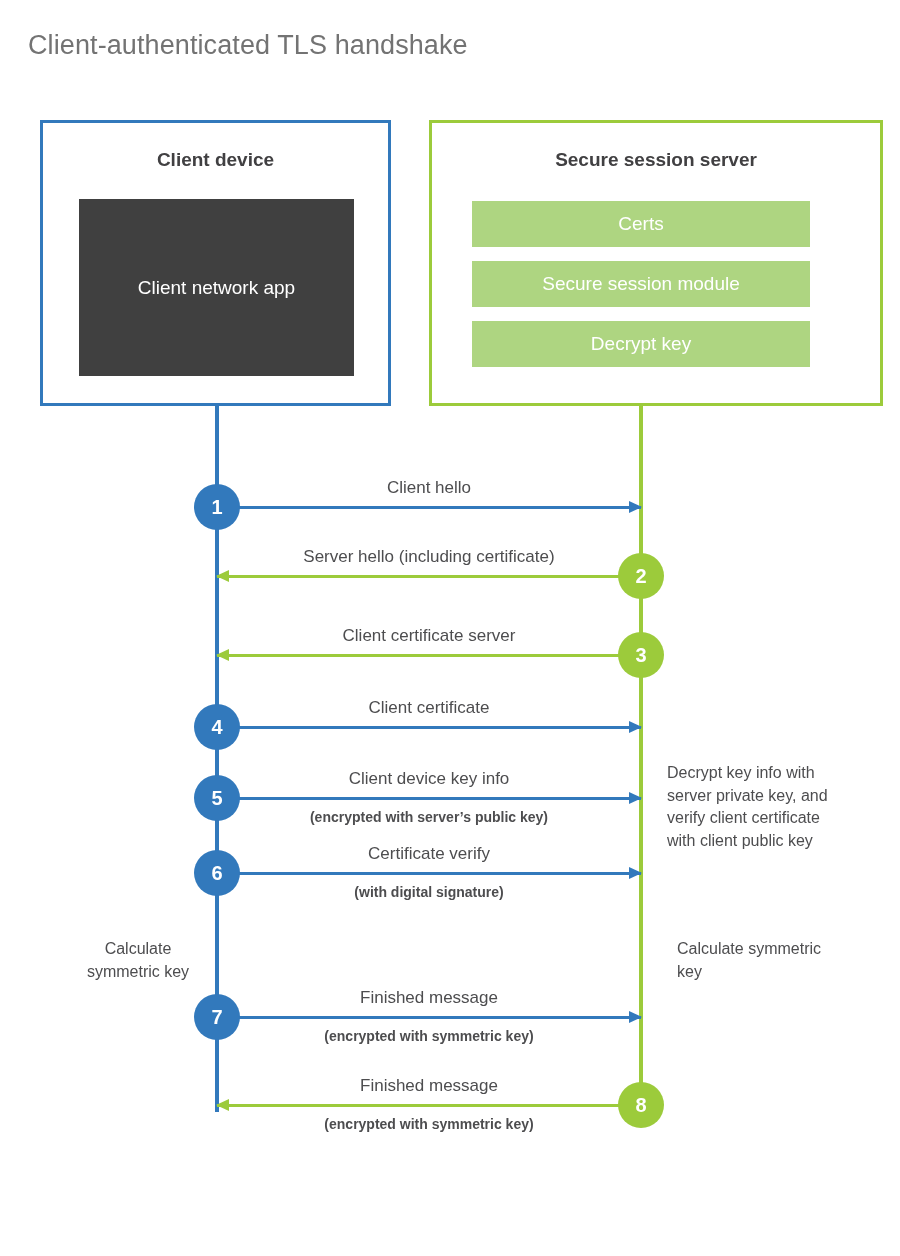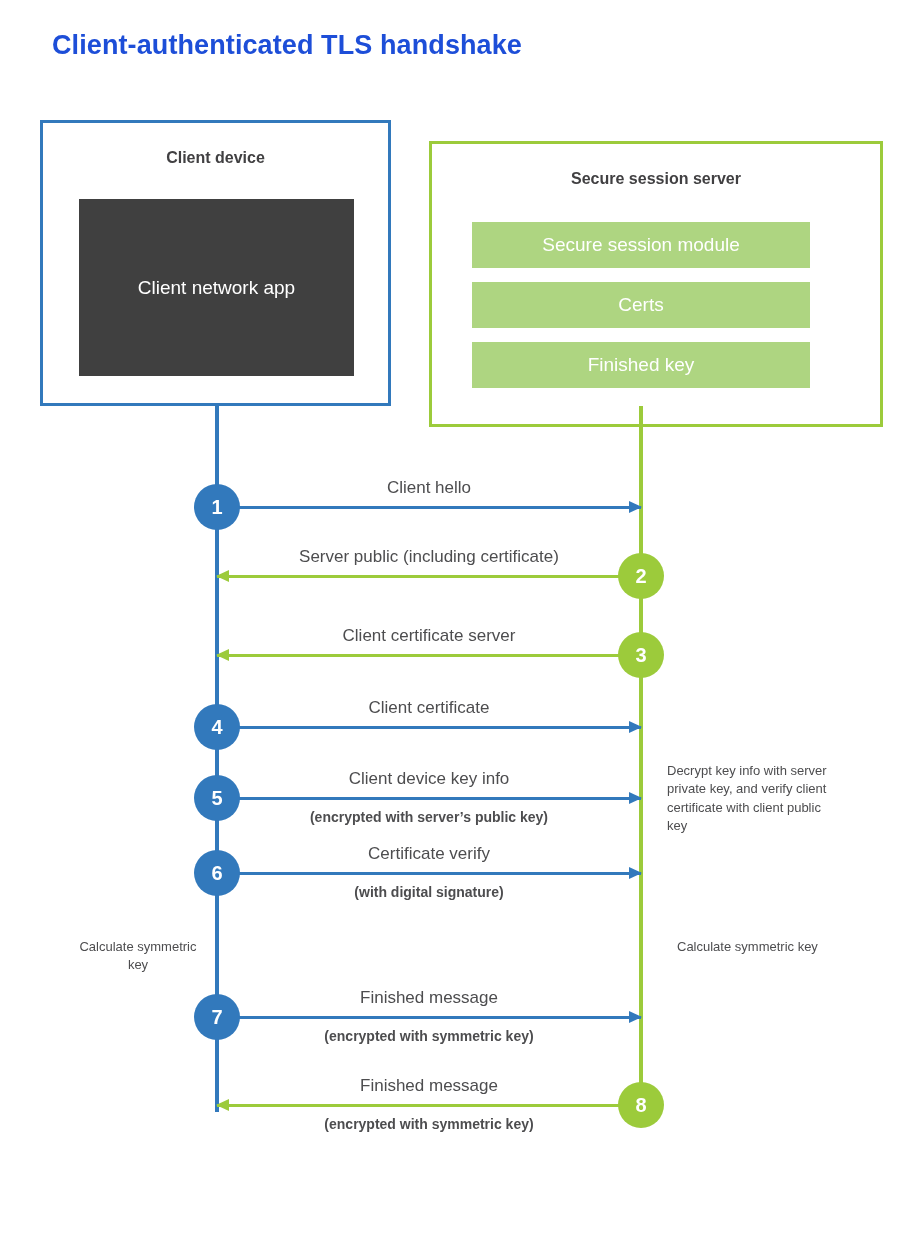--- a/index.html
+++ b/index.html
@@ -15,25 +15,25 @@
     position: relative;
     width: 900px;
     height: 1256px;
     background: #ffffff;
     overflow: hidden;
   }
 
   
   .title {
     position: absolute;
-    left: 52px;
+    left: 28px;
     top: 30px;
     font-size: 27px;
-    font-weight: 700;
-    color: #1d4ed8;
+    font-weight: 400;
+    color: #737373;
     letter-spacing: 0.1px;
     white-space: nowrap;
   }
 
   
   .entity-box {
     position: absolute;
     background: #ffffff;
     box-sizing: border-box;
   }
@@ -43,29 +43,28 @@
     width: 351px;
     height: 286px;
     border: 3px solid #3279bc;
   }
   .entity-box.server {
     left: 429px;
     top: 120px;
     width: 454px;
     height: 286px;
     border: 3px solid #9ccb3b;
-    margin-top: 21px;
   }
   .entity-title {
     position: absolute;
     left: 0;
     right: 0;
     top: 26px;
     text-align: center;
-    font-size: 16px;
+    font-size: 19px;
     font-weight: bold;
     color: #414042;
   }
 
   
   .client-app {
     position: absolute;
     left: 36px;
     top: 76px;
     width: 275px;
@@ -186,21 +185,21 @@
     color: #ffffff;
     font-size: 20px;
     font-weight: bold;
   }
   .step.blue  { background: #3279bc; }
   .step.green { background: #9ccb3b; }
 
   
   .annotation {
     position: absolute;
-    font-size: 13px;
+    font-size: 16px;
     line-height: 1.42;
     color: #4d4d4f;
   }
   .annotation.right-side { text-align: left; }
   .annotation.left-side  { text-align: center; }
 </style>
 </head>
 <body>
 
 <div id="canvas">
@@ -208,42 +207,42 @@
   <div class="title">Client-authenticated TLS handshake</div>
 
   <div class="entity-box client">
     <div class="entity-title">Client device</div>
     <div class="client-app">Client network app</div>
   </div>
 
   <div class="entity-box server">
     <div class="entity-title">Secure session server</div>
     <div class="server-blocks">
+      <div class="server-block">Certs</div>
       <div class="server-block">Secure session module</div>
-      <div class="server-block">Certs</div>
-      <div class="server-block">Finished key</div>
+      <div class="server-block">Decrypt key</div>
     </div>
   </div>
 
   <div class="lifeline client-line"></div>
   <div class="lifeline server-line"></div>
 
   <div class="msg to-server" style="left:217px; top:506px; width:424px;">
     <div class="line"></div>
     <div class="head"></div>
     <div class="label">Client hello</div>
   </div>
   <div class="step blue" style="left:194px; top:484px;">
     <span>1</span>
   </div>
 
   <div class="msg to-client" style="left:217px; top:575px; width:424px;">
     <div class="line"></div>
     <div class="head"></div>
-    <div class="label">Server public (including certificate)</div>
+    <div class="label">Server hello (including certificate)</div>
   </div>
   <div class="step green" style="left:618px; top:553px;">
     <span>2</span>
   </div>
 
   <div class="msg to-client" style="left:217px; top:654px; width:424px;">
     <div class="line"></div>
     <div class="head"></div>
     <div class="label">Client certificate server</div>
   </div>

